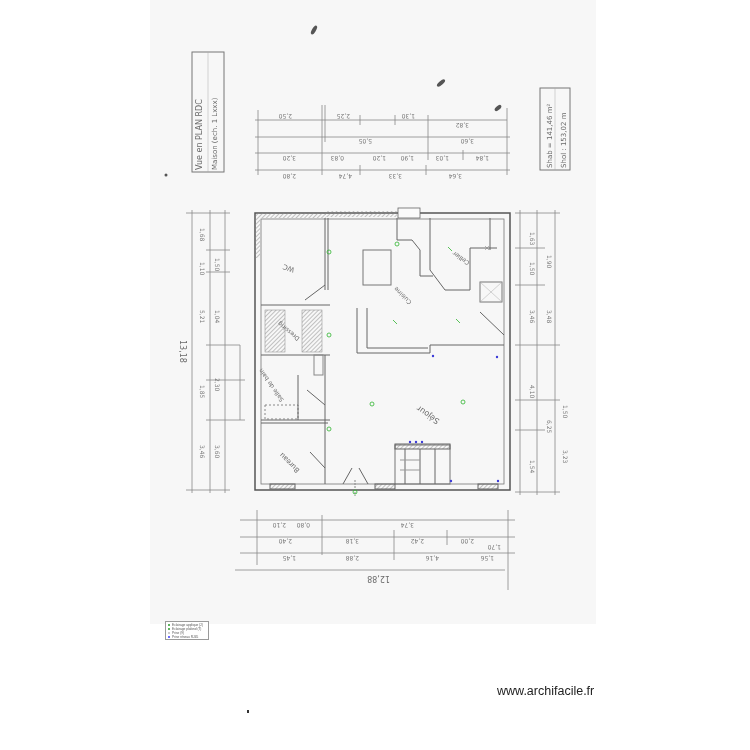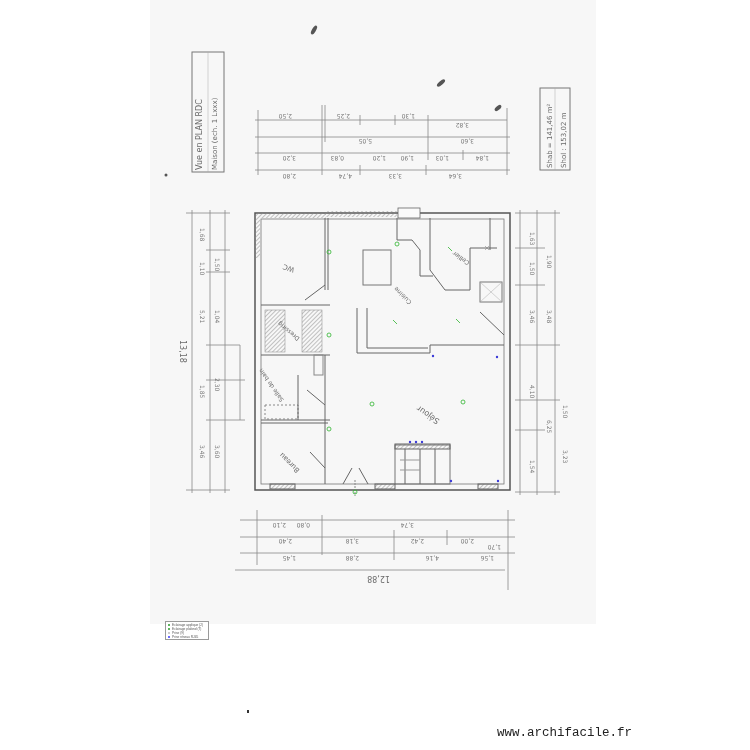--- a/index.html
+++ b/index.html
@@ -4,21 +4,21 @@
   <style>
     html, body { margin: 0; padding: 0; background: #ffffff; }
     body { width: 750px; height: 750px; position: relative; overflow: hidden; font-family: "Liberation Sans", sans-serif; }
     .sheet { position: absolute; left: 150px; top: 0; width: 446px; height: 624px; background: #f7f7f7; }
     .plan-svg { position: absolute; left: 0; top: 0; width: 750px; height: 750px; }
     .hand { font-family: "DejaVu Sans", sans-serif; fill: #6a6a6a; }
     .dim { font-family: "DejaVu Sans", sans-serif; font-size: 6px; fill: #777; }
     .legend { position: absolute; left: 165px; top: 621px; width: 44px; height: 19px; border: 1px solid #9a9a9a; background: #fff; box-sizing: border-box; padding: 1px 2px; }
     .legend-row { display: flex; align-items: center; height: 4px; font-size: 3.2px; line-height: 4px; color: #555; white-space: nowrap; }
     .legend-mark { display: inline-block; width: 2px; height: 2px; margin-right: 2px; border-radius: 50%; }
-    .watermark { position: absolute; left: 497px; top: 726px; font-size: 12.5px; color: #222; font-family: Liberation Mono, monospace; }
+    .watermark { position: absolute; left: 497px; top: 684px; font-size: 12.5px; color: #222; font-family: Liberation Sans, sans-serif; }
     .speck { position: absolute; left: 247px; top: 710px; width: 2px; height: 3px; background: #333; }
   </style>
 </head>
 <body>
 
 <div class="sheet"></div>
 
 <svg class="plan-svg" viewBox="0 0 750 750">
   <defs>
     <pattern id="hatch" width="3" height="3" patternUnits="userSpaceOnUse" patternTransform="rotate(45)">

